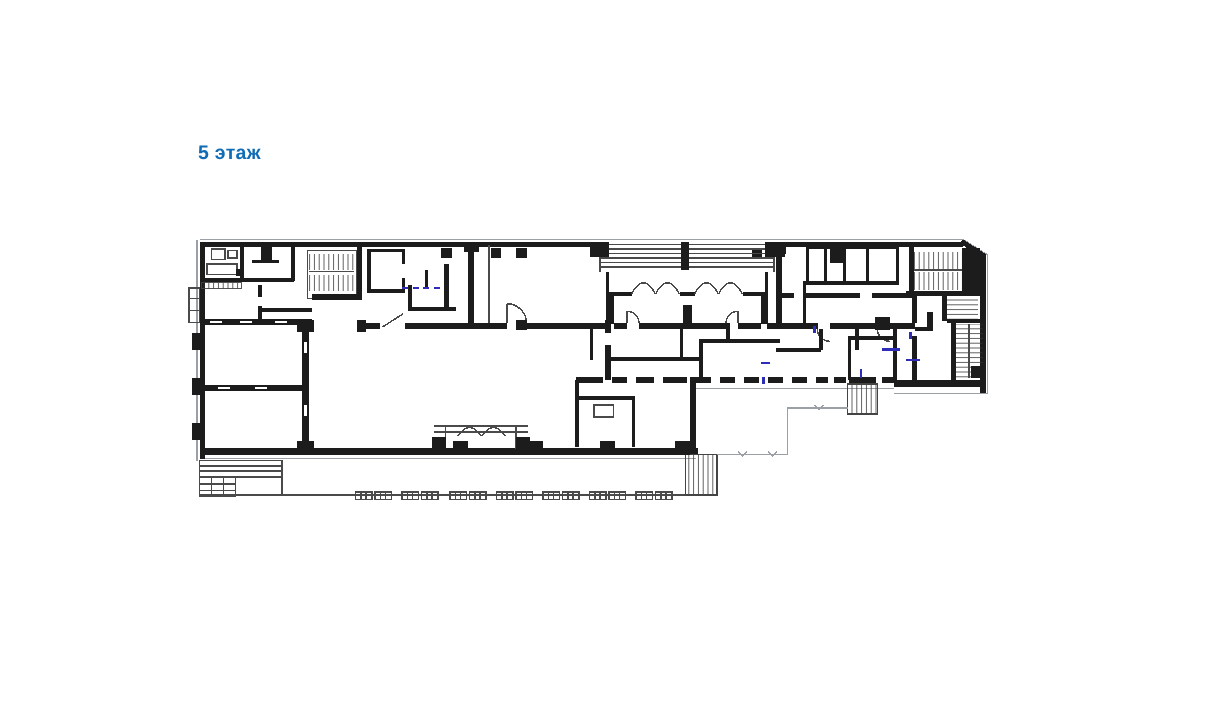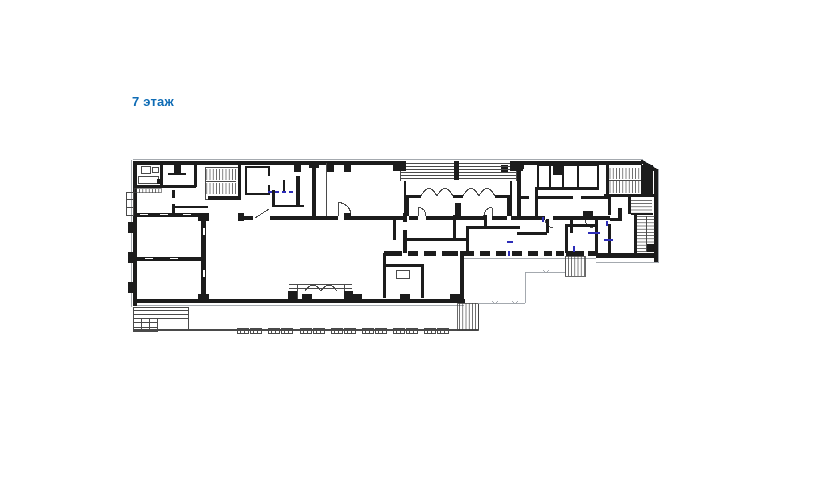--- a/index.html
+++ b/index.html
@@ -25,21 +25,21 @@
   .w{fill:var(--wall);}
   .tl{stroke:var(--thin);stroke-width:1;fill:none;}
   .t2{stroke:var(--thin);stroke-width:1.6;fill:none;}
   .ll{stroke:var(--light);stroke-width:0.9;fill:none;}
   .bm{stroke:var(--blue);stroke-width:1.7;fill:none;}
   .cell{fill:none;stroke:var(--wall);stroke-width:2;}
 </style>
 </head>
 <body>
 
-<div class="floor-label">7 этаж</div>
+<div class="floor-label">5 этаж</div>
 
 <svg width="817" height="480" viewBox="0 0 817 480" shape-rendering="crispEdges">
   <defs>
     <pattern id="hv" width="3.2" height="8" patternUnits="userSpaceOnUse">
       <path d="M1.6,0 V8" stroke="#333" stroke-width="0.8"></path>
     </pattern>
     <pattern id="hh" width="8" height="3.2" patternUnits="userSpaceOnUse">
       <path d="M0,1.6 H8" stroke="#333" stroke-width="0.8"></path>
     </pattern>
   </defs>

